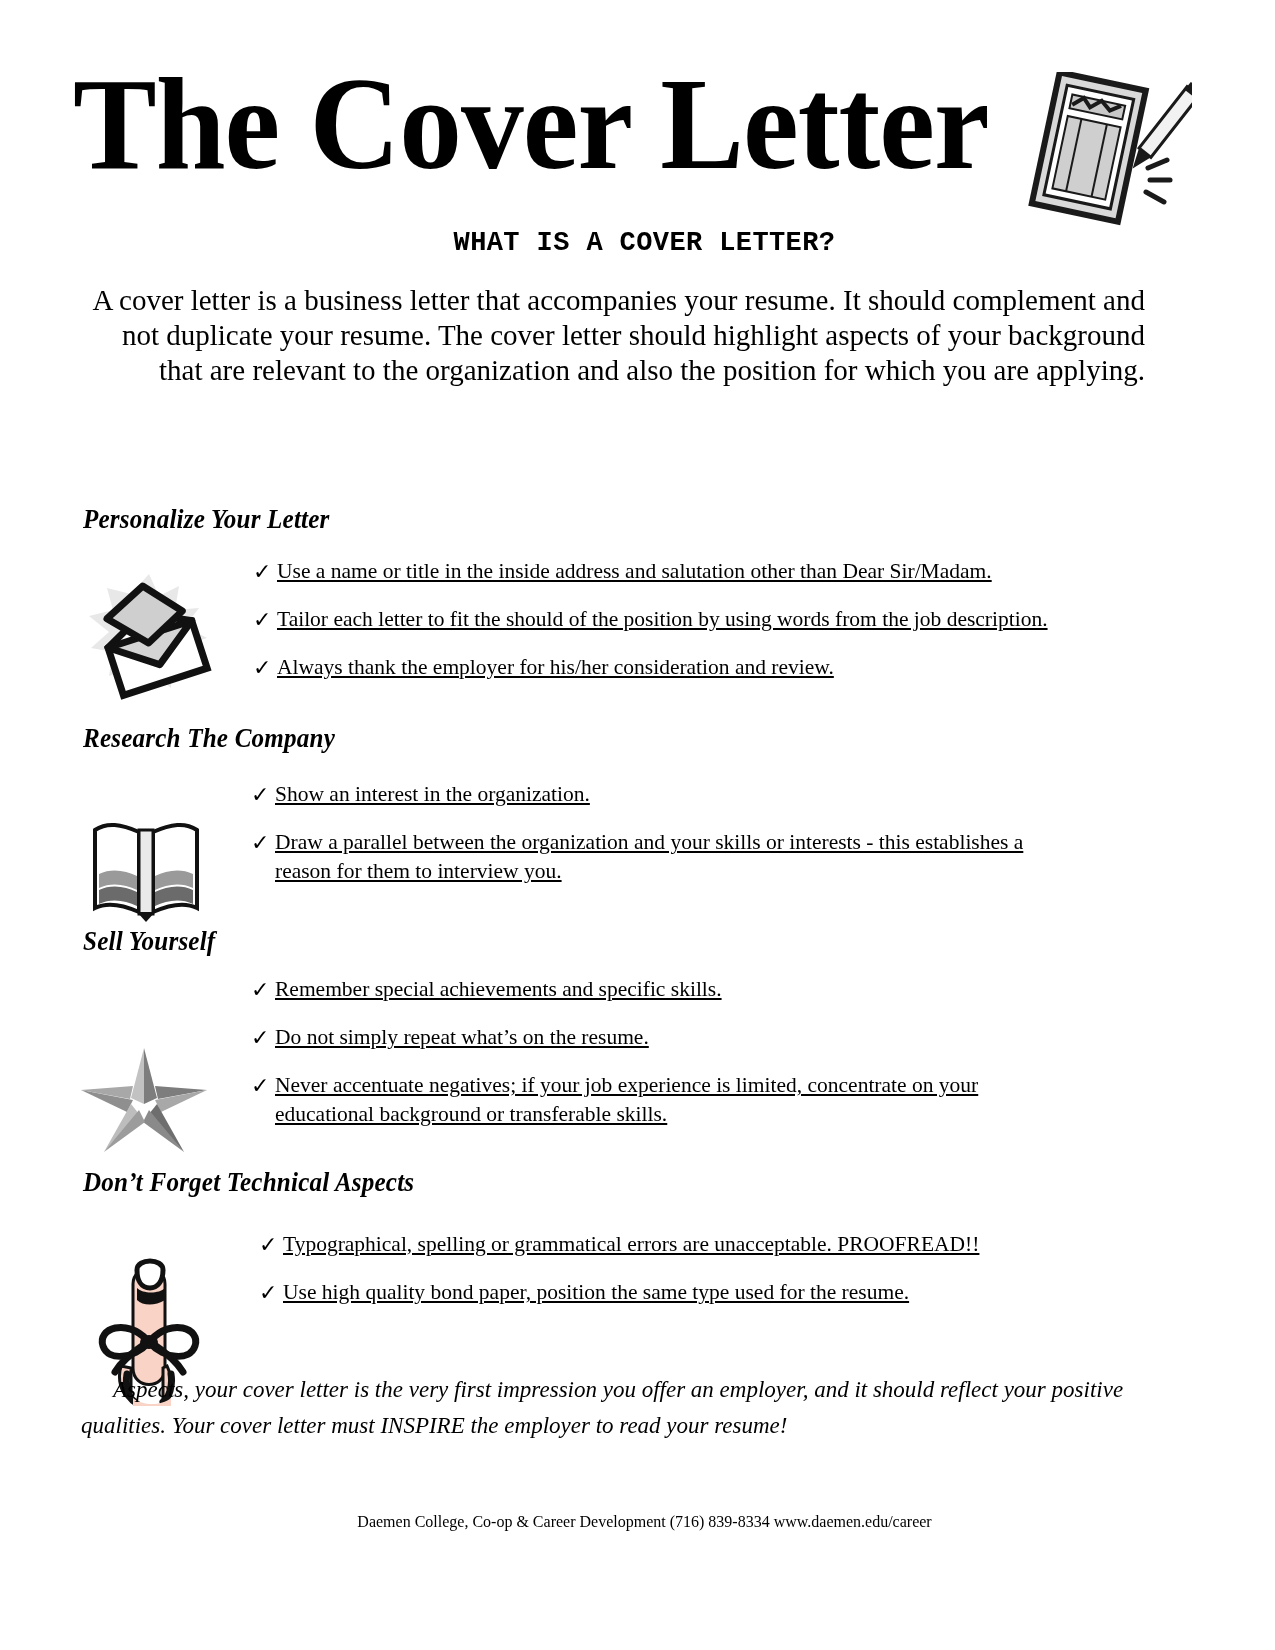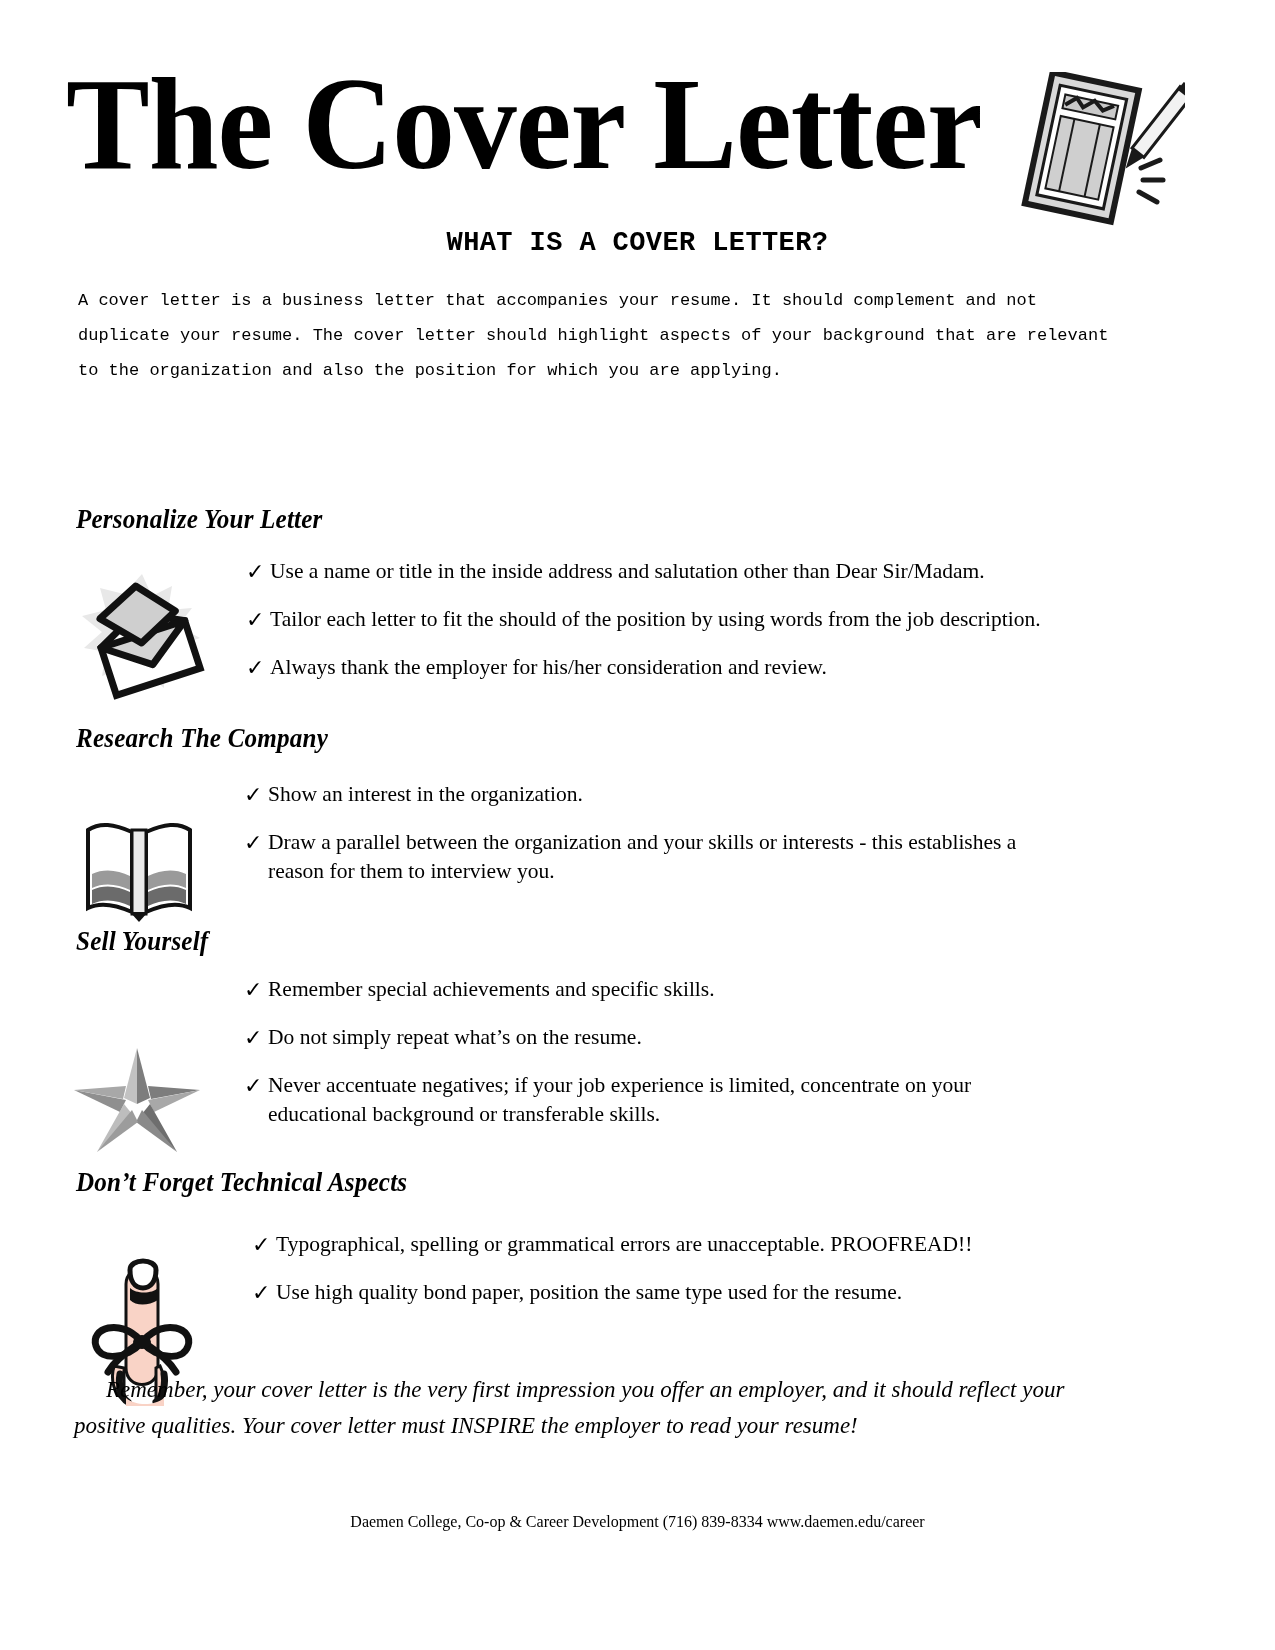--- a/index.html
+++ b/index.html
@@ -4,21 +4,21 @@
 <style>
   html, body { margin:0; padding:0; }
   body {
     width:1275px; height:1650px;
     background:#ffffff;
     font-family:"Liberation Serif", serif;
     color:#000;
     overflow:hidden;
     position:relative;
   }
-  .page { position:relative; width:1183px; height:1650px; }
+  .page { position:relative; width:1183px; height:1650px;margin-left:7px; }
 
   
   .title-row {
     position:absolute; left:0; top:58px; width:1275px;
     display:flex; align-items:flex-start; justify-content:flex-start;
   }
   .doc-title {
     font-family:"Liberation Serif", serif;
     font-weight:bold;
     font-size:132px;
@@ -42,21 +42,21 @@
     font-size:27px; letter-spacing:0.4px;
   }
   .basic-rules {
     position:absolute; left:0; top:416px; width:1275px;
     font-size:30px; letter-spacing:0.2px;
   }
 
   
   .intro {
     position:absolute; left:78px; top:283px; width:1060px;
-    font-size:17px; line-height:35px; text-align:left;font-family:Liberation Mono, monospace;
+    font-size:29px; line-height:35px; text-align:right;
   }
 
   
   .section-head {
     position:absolute;
     font-weight:bold; font-style:italic;
     font-size:27px;
     letter-spacing:0.2px;
     white-space:nowrap;
     transform:scaleX(0.93);
@@ -69,21 +69,21 @@
     margin-bottom:19px;
   }
   .bullet .tick {
     flex:0 0 auto;
     width:24px;
     font-size:22px;
     line-height:29px;
     font-family:"DejaVu Sans", sans-serif;
     font-weight:normal;
   }
-  .bullet .btext { flex:1 1 auto; }
+  .bullet .btext { flex:1 1 auto;text-decoration:underline; }
 
   
   .clip { position:absolute; }
 
   
   .closing {
     position:absolute; left:74px; top:1372px; width:1060px;
     font-size:23px; line-height:36px;
     font-style:italic;
     text-align:left;
@@ -249,17 +249,17 @@
     <div class="bullet">
       <span class="tick">✓</span>
       <span class="btext">Typographical, spelling or grammatical errors are unacceptable.  PROOFREAD!!</span>
     </div>
     <div class="bullet">
       <span class="tick">✓</span>
       <span class="btext">Use high quality bond paper, position the same type used for the resume.</span>
     </div>
   </div>
 
-  <div class="closing"><span class="indent"></span><span>Remember, your cover letter is the very first impression you offer an employer, and it should reflect your positive qualities.  Your cover letter must INSPIRE the employer to read your resume!</span></div>
+  <div class="closing"><span class="indent"></span><span>Aspects, your cover letter is the very first impression you offer an employer, and it should reflect your positive qualities.  Your cover letter must INSPIRE the employer to read your resume!</span></div>
 
   <div class="footer">Daemen College, Co-op &amp; Career Development   (716) 839-8334   www.daemen.edu/career</div>
 
 </div>
 
 </body></html>

